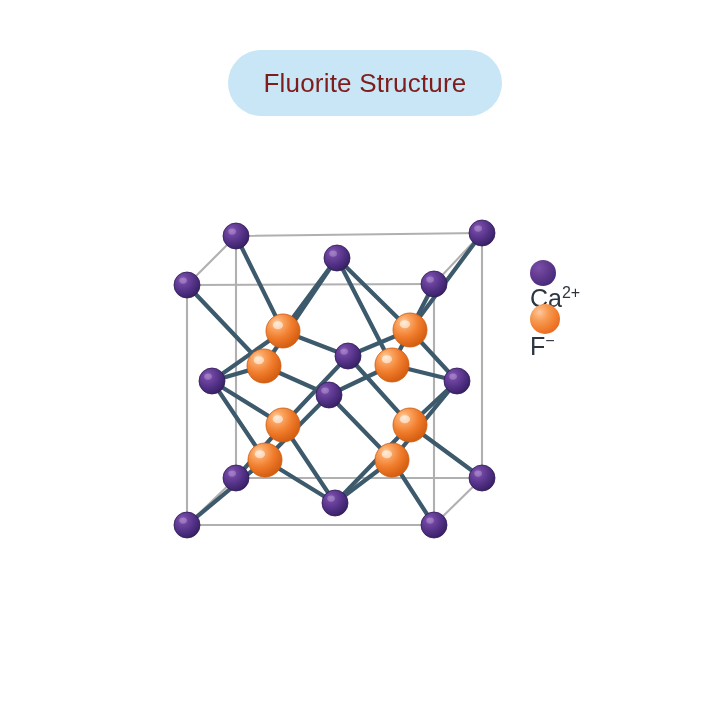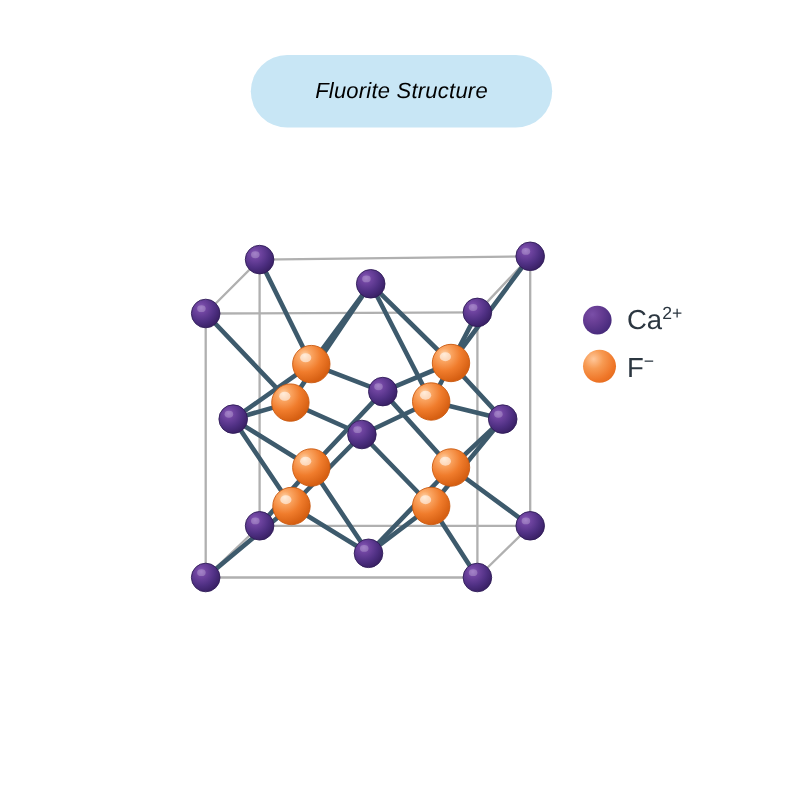--- a/index.html
+++ b/index.html
@@ -28,44 +28,44 @@
     width: 274px;
     height: 66px;
     background: #c8e6f5;
     border-radius: 33px;
     display: flex;
     align-items: center;
     justify-content: center;
   }
   .title-text {
     font-family: "Liberation Sans", sans-serif;
-    font-size: 20px;
+    font-size: 26px;
     font-weight: 400;
-    color: #000000;
+    color: #7f1d1d;
     letter-spacing: 0.2px;
     white-space: nowrap;
-    font-style: italic;
   }
   #diagram {
     position: absolute;
     left: 0;
     top: 0;
     width: 720px;
     height: 720px;
   }
   .legend {
     position: absolute;
     left: 530px;
     top: 260px;
     width: 160px;
   }
   .legend-row {
     display: flex;
-    align-items: flex-end;
+    align-items: flex-start;
     height: 44px;
+    flex-direction: column;
   }
   .legend-swatch {
     width: 26px;
     height: 26px;
     flex: 0 0 26px;
     border-radius: 50%;
     margin-right: 14px;
     position: relative;
   }
   .legend-swatch.ca {

